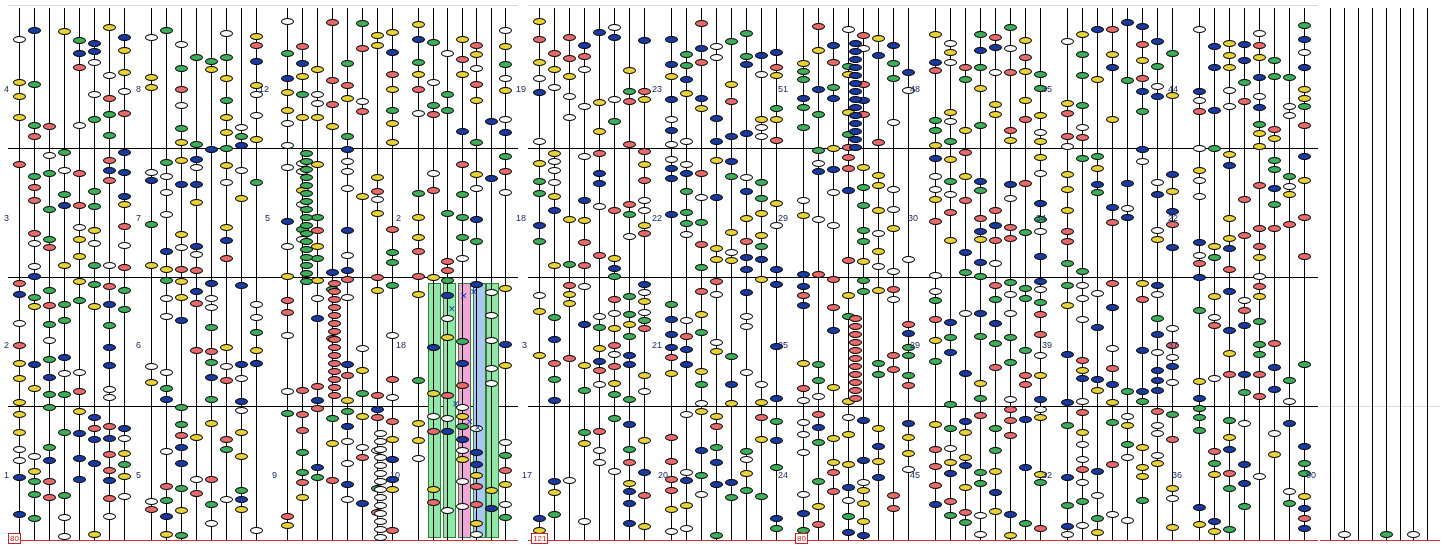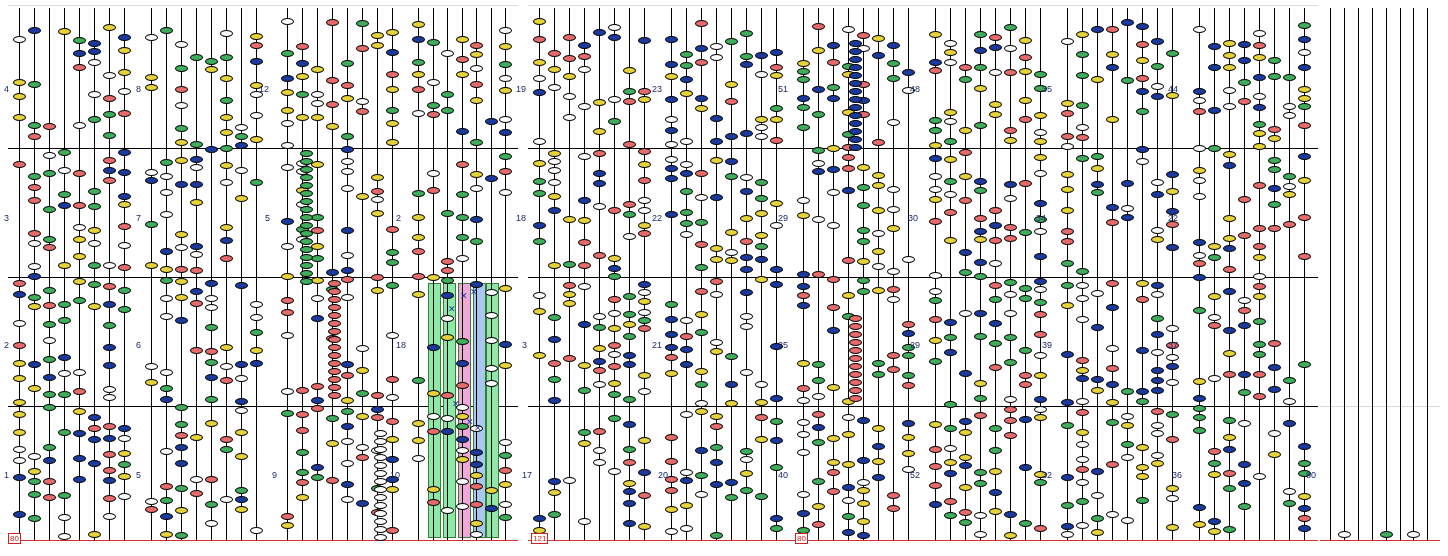--- a/index.html
+++ b/index.html
@@ -1647,25 +1647,25 @@
     <div class="lane-label" style="left: 396px; top: 340px;">18</div>
     <div class="lane-label" style="left: 396px; top: 213px;">2</div>
     <div class="lane-label" style="left: 522px; top: 470px;">17</div>
     <div class="lane-label" style="left: 522px; top: 340px;">3</div>
     <div class="lane-label" style="left: 516px; top: 213px;">18</div>
     <div class="lane-label" style="left: 516px; top: 84px;">19</div>
     <div class="lane-label" style="left: 658px; top: 470px;">20</div>
     <div class="lane-label" style="left: 652px; top: 340px;">21</div>
     <div class="lane-label" style="left: 652px; top: 213px;">22</div>
     <div class="lane-label" style="left: 652px; top: 84px;">23</div>
-    <div class="lane-label" style="left: 778px; top: 470px;">40</div>
+    <div class="lane-label" style="left: 778px; top: 470px;">24</div>
     <div class="lane-label" style="left: 778px; top: 340px;">25</div>
     <div class="lane-label" style="left: 778px; top: 213px;">29</div>
     <div class="lane-label" style="left: 778px; top: 84px;">51</div>
-    <div class="lane-label" style="left: 910px; top: 470px;">52</div>
+    <div class="lane-label" style="left: 910px; top: 470px;">45</div>
     <div class="lane-label" style="left: 910px; top: 340px;">29</div>
     <div class="lane-label" style="left: 908px; top: 213px;">30</div>
     <div class="lane-label" style="left: 910px; top: 84px;">48</div>
     <div class="lane-label" style="left: 1042px; top: 470px;">32</div>
     <div class="lane-label" style="left: 1042px; top: 340px;">39</div>
     <div class="lane-label" style="left: 1036px; top: 213px;">34</div>
     <div class="lane-label" style="left: 1042px; top: 84px;">35</div>
     <div class="lane-label" style="left: 1172px; top: 470px;">36</div>
     <div class="lane-label" style="left: 1168px; top: 340px;">37</div>
     <div class="lane-label" style="left: 1168px; top: 213px;">22</div>

